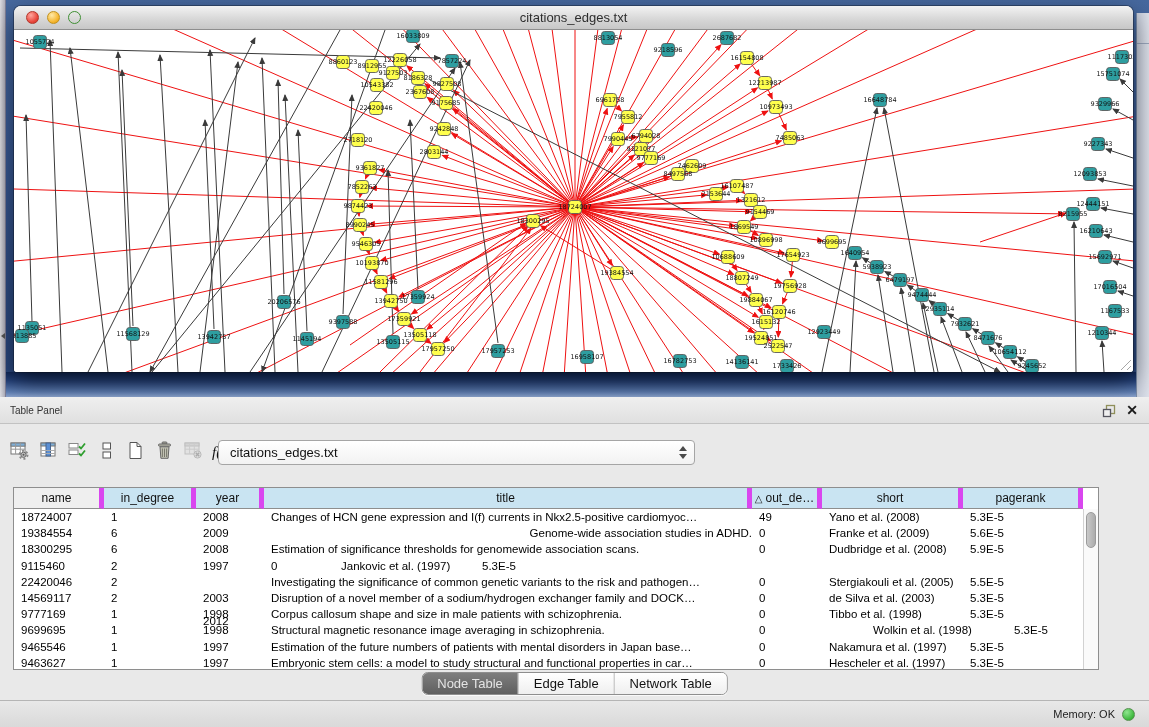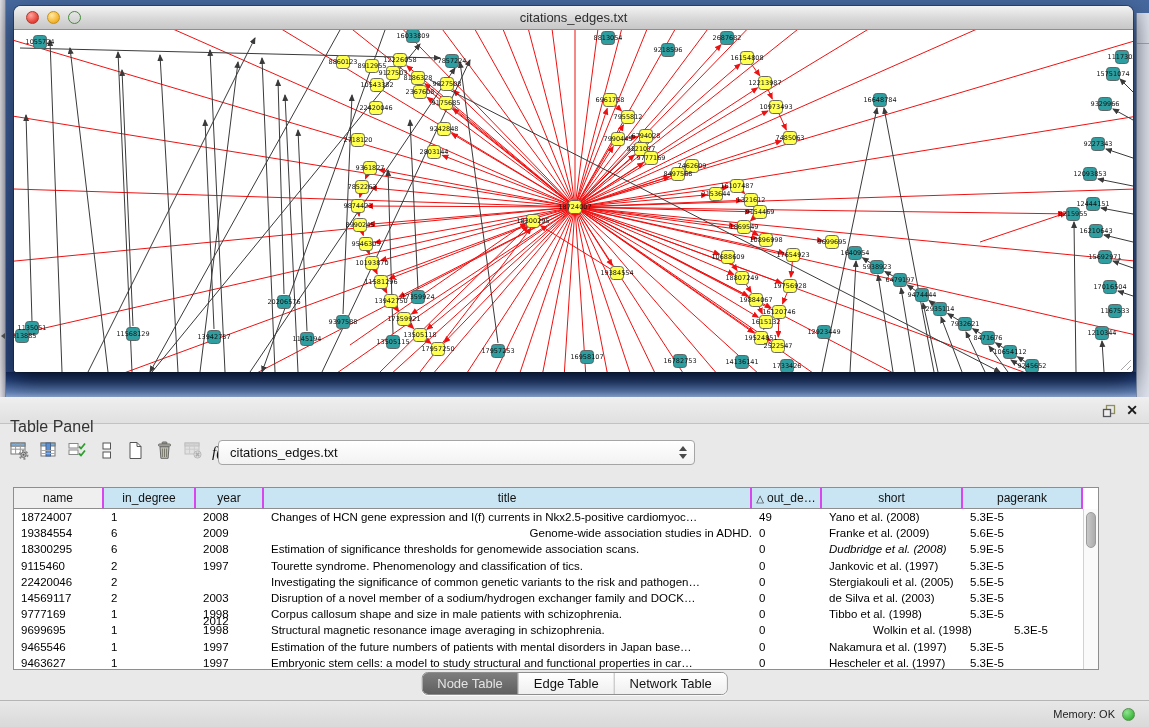--- a/index.html
+++ b/index.html
@@ -37,40 +37,40 @@
     border-radius:0 0 3px 3px;}
   #graph{position:absolute;left:0;top:0;}
   #resize-grip{position:absolute;right:2px;bottom:2px;width:13px;height:13px;opacity:.75;
     background:repeating-linear-gradient(135deg,transparent 0 3px,#8A8A8A 3px 4px);
     clip-path:polygon(100% 0,100% 100%,0 100%);}
 
   
   #tablepanel{position:absolute;left:0;top:397px;width:1149px;height:330px;background:#E9E9E9;}
   #tp-header{position:absolute;left:0;top:0;right:0;height:27px;
     background:linear-gradient(180deg,#EFEFEF,#E0E0E0);border-bottom:1px solid #C2C2C2;}
-  #tp-header .lbl{position:absolute;left:10px;top:16px;line-height:27px;font-size:16px;color:#333;}
+  #tp-header .lbl{position:absolute;left:10px;top:0;line-height:27px;font-size:10px;color:#333;}
   #float-btn{position:absolute;right:33px;top:7px;width:14px;height:14px;cursor:default;}
   #close-btn{position:absolute;right:11px;top:4px;font-size:14px;font-weight:bold;color:#1A1A1A;line-height:18px;}
 
   #toolbar{position:absolute;left:8px;top:38px;height:34px;display:flex;align-items:center;gap:6px;}
   .tbtn{width:23px;height:23px;display:flex;align-items:center;justify-content:center;}
   .tbtn.dis{opacity:.5;}
   .fx{font-family:"Liberation Serif",serif;font-style:italic;font-size:15px;color:#111;}
   #combo{position:absolute;left:218px;top:43px;width:477px;height:25px;border:1px solid #A5A5A5;
     border-radius:4px;background:linear-gradient(180deg,#FFFFFF,#F2F2F2);box-shadow:inset 0 1px 0 #fff;}
   #combo .val{position:absolute;left:11px;top:0;line-height:24px;font-size:13px;color:#111;}
   #combo .steppers{position:absolute;right:7px;top:5px;display:flex;flex-direction:column;gap:3px;}
   #combo .steppers .up{width:0;height:0;border-left:4px solid transparent;border-right:4px solid transparent;border-bottom:5px solid #4A4A4A;}
   #combo .steppers .down{width:0;height:0;border-left:4px solid transparent;border-right:4px solid transparent;border-top:5px solid #4A4A4A;}
 
   #tablebox{position:absolute;left:13px;top:90px;width:1086px;height:183px;background:#fff;
     border:1px solid #8E8E8E;}
   #thead{display:flex;height:21px;}
   .hcell{height:21px;line-height:20px;font-size:12px;color:#111;text-align:center;
-    background:#C9E4F2;border-right:2px solid #d946ef;border-bottom:1px solid #8E8E8E;
+    background:#C9E4F2;border-right:5px solid #d946ef;border-bottom:1px solid #8E8E8E;
     overflow:hidden;white-space:nowrap;flex:none;}
   .hcell.gray{background:#EFEFEF;}
   .hcell .sort{font-size:10px;margin-right:3px;color:#222;}
   #tbody{position:relative;}
   .trow{display:flex;height:16.2px;}
   .tcell{height:16.2px;line-height:16px;font-size:11.5px;color:#000;padding-left:7px;
     overflow:hidden;white-space:nowrap;flex:none;}
   #vscroll{position:absolute;right:0;top:21px;bottom:0;width:15px;background:#FAFAFA;
     border-left:1px solid #D2D2D2;}
   #vthumb{position:absolute;left:2px;right:2px;top:3px;height:36px;border-radius:6px;
@@ -615,28 +615,27 @@
             <div class="tcell" style="width: 70px;">0</div>
             <div class="tcell" style="width: 141px;">Franke et al. (2009)</div>
             <div class="tcell" style="width: 120px;">5.6E-5</div>
           </div>
           <div class="trow">
             <div class="tcell" style="width: 90px;">18300295</div>
             <div class="tcell" style="width: 92px;">6</div>
             <div class="tcell" style="width: 68px;">2008</div>
             <div class="tcell" style="width: 488px;">Estimation of significance thresholds for genomewide association scans.</div>
             <div class="tcell" style="width: 70px;">0</div>
-            <div class="tcell" style="width: 141px; font-style: italic;">Dudbridge et al. (2008)</div>
+            <div class="tcell" style="width: 141px;">Dudbridge et al. (2008)</div>
             <div class="tcell" style="width: 120px;">5.9E-5</div>
           </div>
           <div class="trow">
             <div class="tcell" style="width: 90px;">9115460</div>
             <div class="tcell" style="width: 92px;">2</div>
             <div class="tcell" style="width: 68px;">1997</div>
-            <div class="tcell" style="width: 488px;">Tourette syndrome. Phenomenology and classification of tics.</div>
             <div class="tcell" style="width: 70px;">0</div>
             <div class="tcell" style="width: 141px;">Jankovic et al. (1997)</div>
             <div class="tcell" style="width: 120px;">5.3E-5</div>
           </div>
           <div class="trow">
             <div class="tcell" style="width: 90px;">22420046</div>
             <div class="tcell" style="width: 92px;">2</div>
             <div class="tcell" style="width: 68px; margin-top: 39px;">2012</div>
             <div class="tcell" style="width: 488px;">Investigating the significance of common genetic variants to the risk and pathogen…</div>
             <div class="tcell" style="width: 70px;">0</div>

